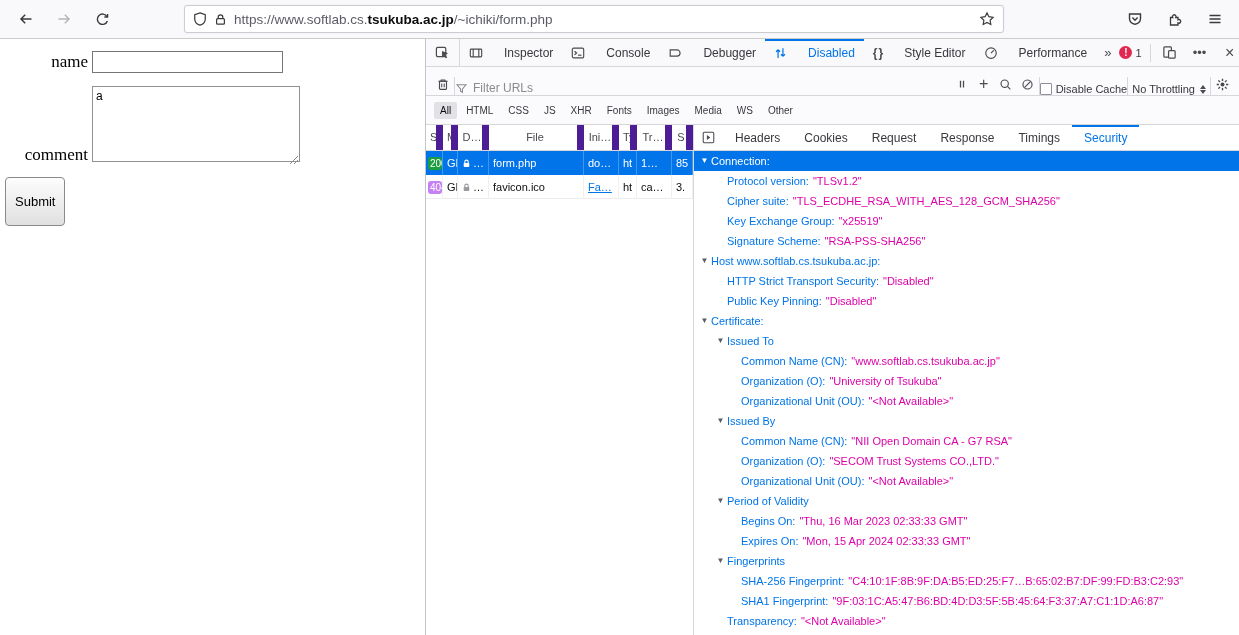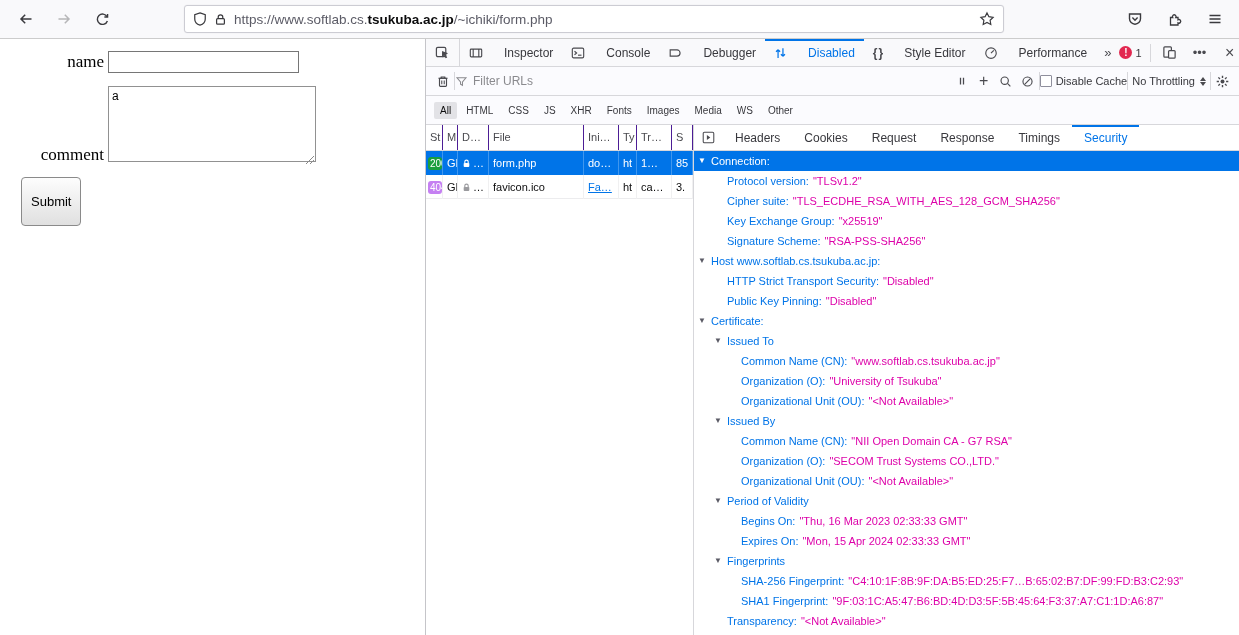--- a/index.html
+++ b/index.html
@@ -18,21 +18,21 @@
     padding:0 8px; box-shadow:0 0 0 0.5px rgba(0,0,0,0.03); }
   .urlbar .icn { display:flex; align-items:center; margin-right:7px; }
   .url-text { font-size:13.5px; color:#5b5b66; white-space:nowrap; overflow:hidden; flex:1; }
   .url-text b { color:#0c0c0d; font-weight:bold; }
   .urlbar-star { margin-left:auto; display:flex; align-items:center; }
   .chrome-right { margin-left:auto; display:flex; align-items:center; gap:12px; margin-right:10px; }
   .chrome-btn { width:28px; height:28px; display:flex; align-items:center; justify-content:center; border-radius:3px; }
 
   
   .main { display:flex; height:596px; }
-  .page { width:426px; border-right:1px solid #c5c5c9; background:#fff; padding:8px 0 0 0;margin-left:16px; }
+  .page { width:426px; border-right:1px solid #c5c5c9; background:#fff; padding:8px 0 0 0; }
 
   
   .form-row { display:flex; }
   .form-label { width:92px; text-align:right; font-family:"Liberation Serif","DejaVu Serif",serif;
     font-size:17px; color:#000; padding-right:4px; }
   .row-name { align-items:center; height:30px; }
   .row-comment { align-items:flex-end; margin-top:9px; }
   .row-comment .form-label { padding-bottom:1px; }
   .name-input { width:191px; height:22px; border:1px solid #767676; background:#fff;
     font-size:13px; padding:0 4px; border-radius:0; outline:none; }
@@ -62,57 +62,57 @@
   .txt-icon { font-size:12px; font-weight:bold; color:#4a4a4f; }
   .chev-more { display:flex; align-items:center; padding:0 8px; font-size:13px; color:#4a4a4f; }
   .dt-right { margin-left:auto; display:flex; align-items:center; gap:8px; padding-right:6px; }
   .err-badge { display:flex; align-items:center; gap:3px; font-size:11px; color:#38383d; }
   .err-circle { width:13px; height:13px; border-radius:50%; background:#e22850; color:#fff;
     font-size:10px; font-weight:bold; display:flex; align-items:center; justify-content:center; }
   .dt-iconbtn { display:flex; align-items:center; justify-content:center; width:22px; height:22px;
     color:#4a4a4f; font-size:13px; }
 
   .net-toolbar { height:29px; background:#fbfbfe; border-bottom:1px solid #d7d7db;
-    display:flex; align-items:center; flex-shrink:0; padding:0 6px; }
+    display:flex; align-items:flex-end; flex-shrink:0; padding:0 6px; }
   .filter-input { display:flex; align-items:center; gap:5px; flex:1; color:#8a8a8e; }
   .filter-input .ph { font-size:12px; color:#8a8a8e; }
   .cache-group { display:flex; align-items:center; gap:4px; color:#38383d; font-size:11px; }
   .checkbox { width:12px; height:12px; border:1px solid #8f8f9d; background:#fff; border-radius:1px; }
   .throttle { display:flex; align-items:center; gap:5px; color:#38383d; font-size:11px; padding:0 4px; }
   .caret-ud { display:inline-flex; flex-direction:column; gap:1px; }
   .caret-ud i { width:0; height:0; border-left:3px solid transparent; border-right:3px solid transparent; }
   .caret-ud .up { border-bottom:4px solid #4a4a4f; }
   .caret-ud .dn { border-top:4px solid #4a4a4f; }
 
   .filterbar { height:29px; background:#fbfbfe; border-bottom:1px solid #d7d7db;
     display:flex; align-items:center; gap:3px; padding:0 8px; flex-shrink:0; }
   .filter-pill { font-size:10px; color:#38383d; padding:3px 6px; border-radius:2px; white-space:nowrap; }
   .filter-pill.active { background:#e2e2e6; color:#0c0c0d; }
 
   .net-content { flex:1; display:flex; min-height:0; }
   .req-list { width:268px; border-right:1px solid #d7d7db; display:flex; flex-direction:column; }
   .req-grid { display:grid; grid-template-columns:17px 15px 31px 95px 35px 18px 35px 1fr; }
   .req-header { height:26px; border-bottom:1px solid #d7d7db; color:#4a4a4f; }
-  .req-header > div { line-height:25px; padding-left:4px; border-right:1px solid #4c1d95;
-    overflow:hidden; white-space:nowrap; }
+  .req-header > div { line-height:25px; padding-left:4px; border-right:7px solid #4c1d95;
+    overflow:hidden; white-space:nowrap;text-align:center; }
   .req-row { height:24px; align-items:center; color:#0c0c0d; }
   .req-row > div { padding-left:4px; overflow:hidden; white-space:nowrap; height:24px;
     line-height:24px; border-right:1px solid #f0f0f1; display:flex; align-items:center; }
   .req-row.selected { background:#0074e8; color:#fff; }
   .req-row.selected > div { border-right-color:rgba(255,255,255,0.25); }
   .req-row:not(.selected) { border-bottom:1px solid #ececee; }
   .status-badge { display:inline-block; padding:1px 2px; border-radius:3px; color:#fff;
     font-size:10px; line-height:11px; max-width:100%; overflow:hidden; white-space:nowrap; }
   .status-badge.green { background:#1b9e3e; }
   .status-badge.violet { background:#c580f2; }
   .cell-lock { display:flex; align-items:center; gap:2px; }
   .lock-sm { flex-shrink:0; display:flex; }
   .init-link { color:#0074e8; text-decoration:underline; }
 
-  .details { flex:1; display:flex; flex-direction:column; min-width:0; }
+  .details { flex:1; display:flex; flex-direction:column; min-width:0;text-align:center; }
   .detail-tabs { height:26px; border-bottom:1px solid #d7d7db; display:flex; align-items:stretch;
     background:#fff; flex-shrink:0; }
   .pane-toggle { display:flex; align-items:center; padding:0 8px; color:#4a4a4f; }
   .d-tab { display:flex; align-items:center; padding:0 12px; font-size:12px; color:#38383d; }
   .d-tab.active { color:#0074e8; box-shadow:inset 0 2px 0 0 #0074e8; }
 
   .sec-panel { flex:1; overflow:hidden; }
   .sec-row { height:20px; display:flex; align-items:center; white-space:nowrap; overflow:hidden; }
   .sec-row.lvl0 { padding-left:4px; }
   .sec-row.lvl1 { padding-left:20px; }

